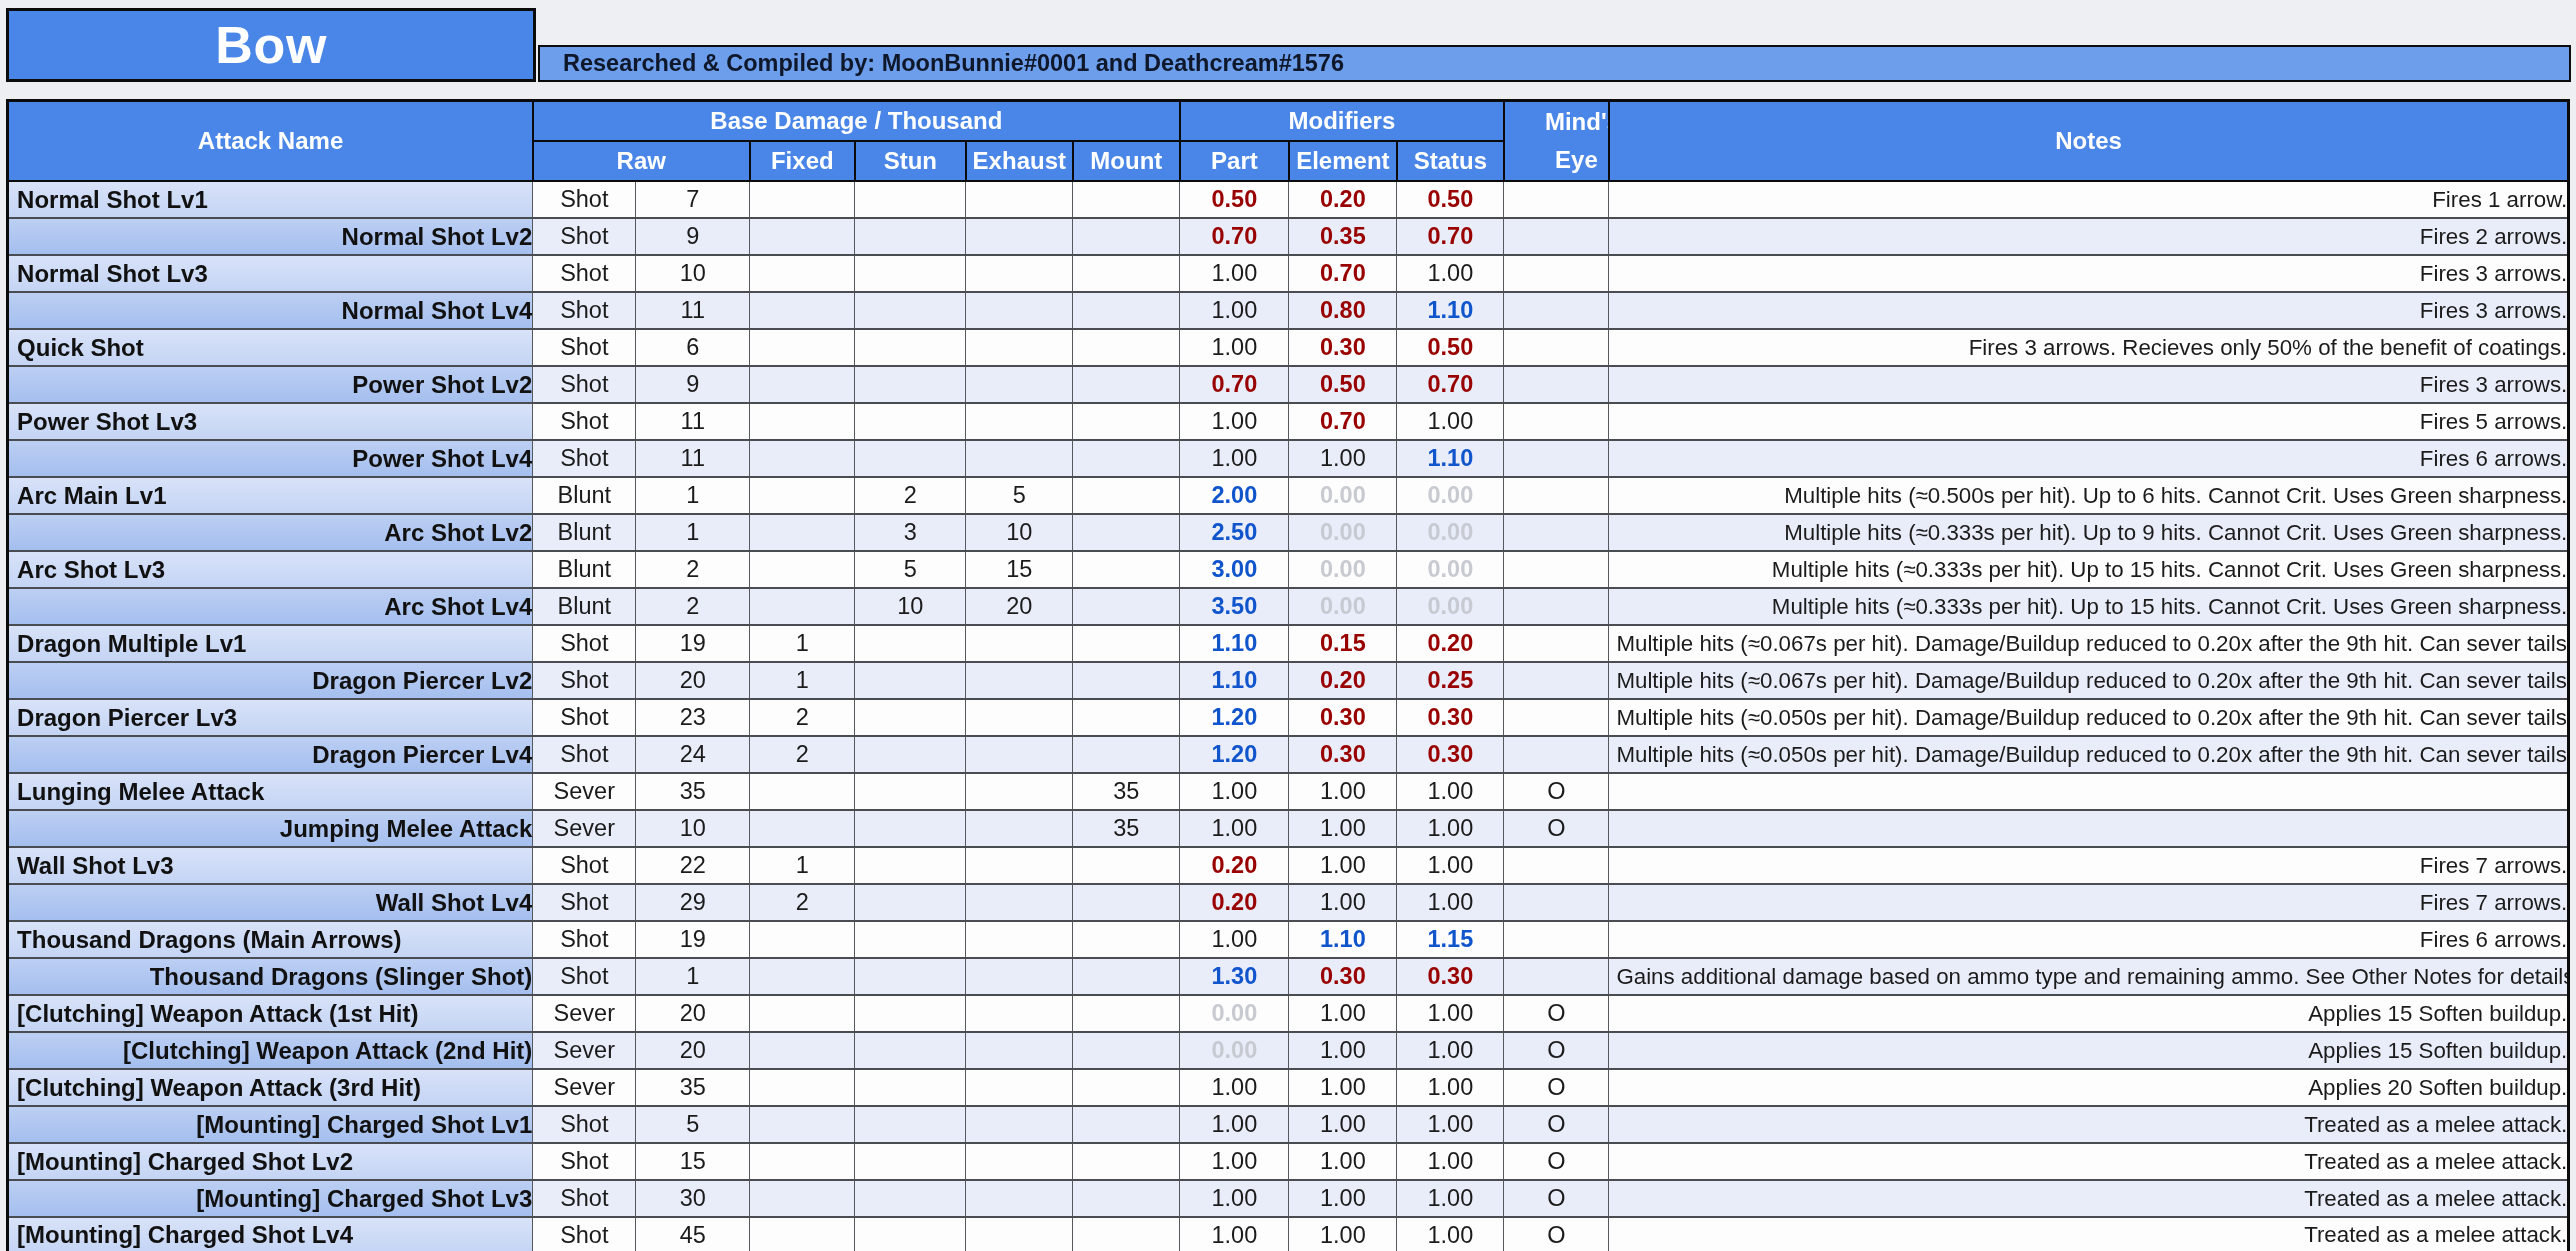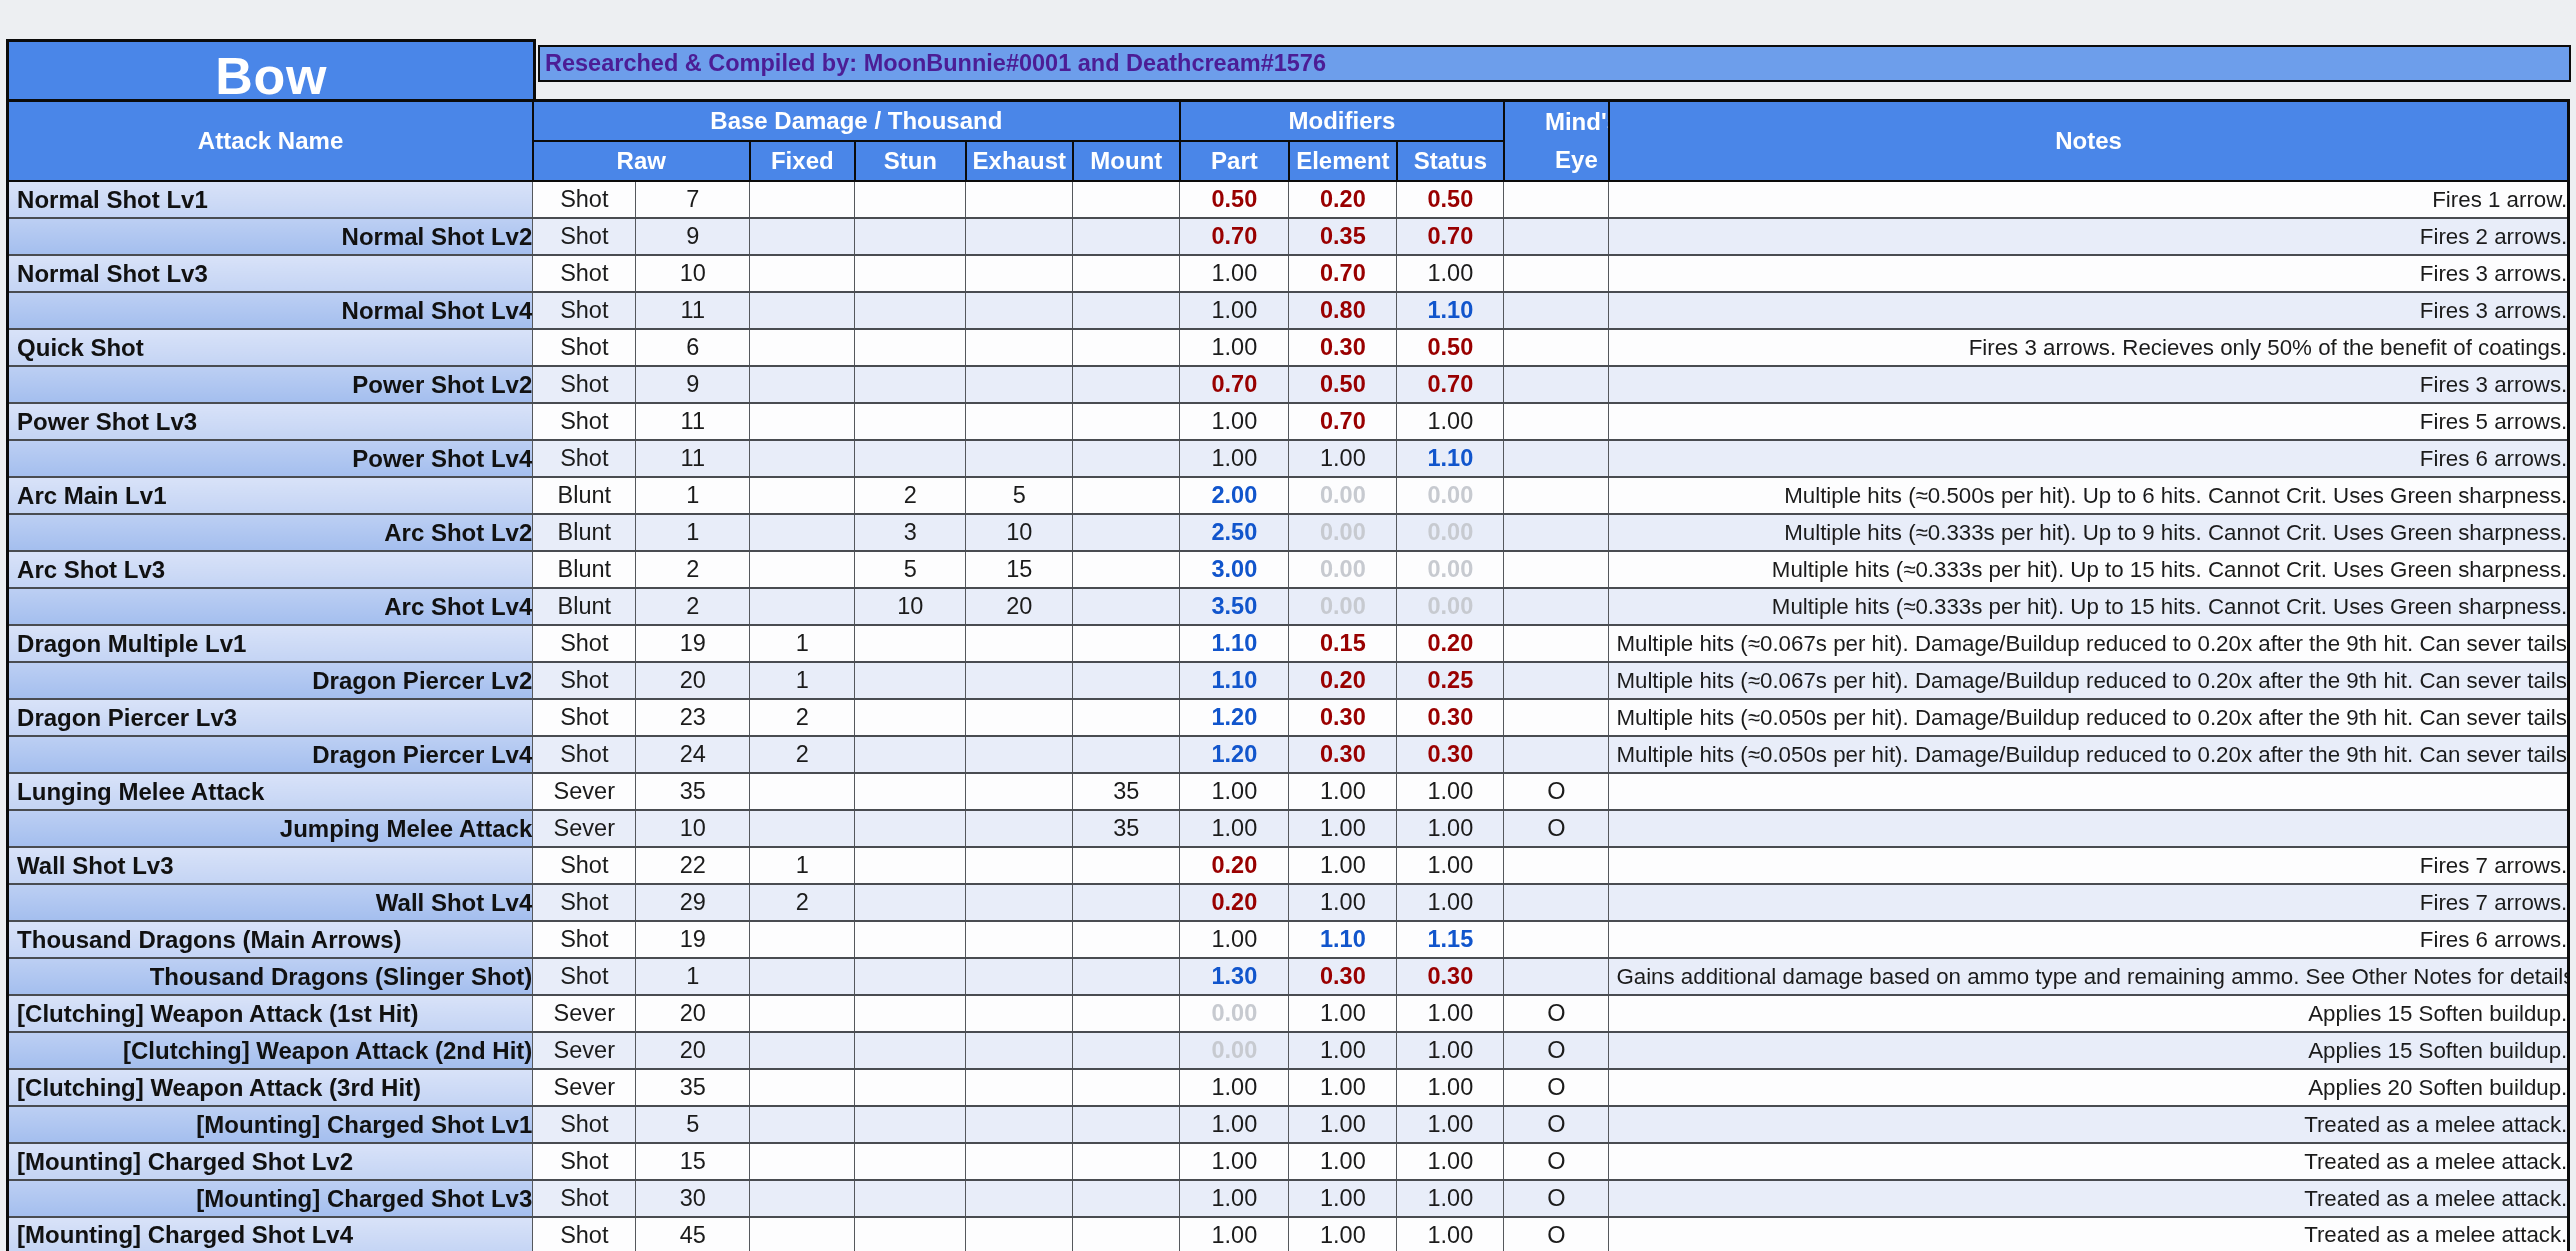--- a/index.html
+++ b/index.html
@@ -7,27 +7,27 @@
     width:2576px;height:1252px;
     background:#edeff2;
     font-family:"Liberation Sans", sans-serif;
     position:relative;
     overflow:hidden;
   }
   .title-box{
     position:absolute;left:6.3px;top:7.8px;width:530px;height:74px;
     background:#4a86e8;border:3.1px solid #0b0b0b;box-sizing:border-box;
     display:flex;align-items:center;justify-content:center;
-    color:#ffffff;font-weight:bold;font-size:52px;letter-spacing:0.8px;margin-top:31px;
+    color:#ffffff;font-weight:bold;font-size:52px;letter-spacing:0.8px;
   }
   .credits-bar{
     position:absolute;left:538px;top:45px;width:2033px;height:37px;
     background:#6d9eeb;border:2.4px solid #0b0b0b;box-sizing:border-box;
     display:flex;align-items:center;
-    color:#4c1d95;font-weight:bold;font-size:23.5px;padding-left:5px;
+    color:#0f172a;font-weight:bold;font-size:23.5px;padding-left:23px;
   }
   table.sheet{
     position:absolute;left:6.3px;top:99px;width:2564px;
     border-collapse:collapse;table-layout:fixed;
     border:3.1px solid #0b0b0b;
     background:#ffffff;
   }
   thead th{
     background:#4a86e8;color:#ffffff;font-weight:bold;font-size:24px;
     border:2.4px solid #0b0b0b;height:38px;padding:0;text-align:center;

